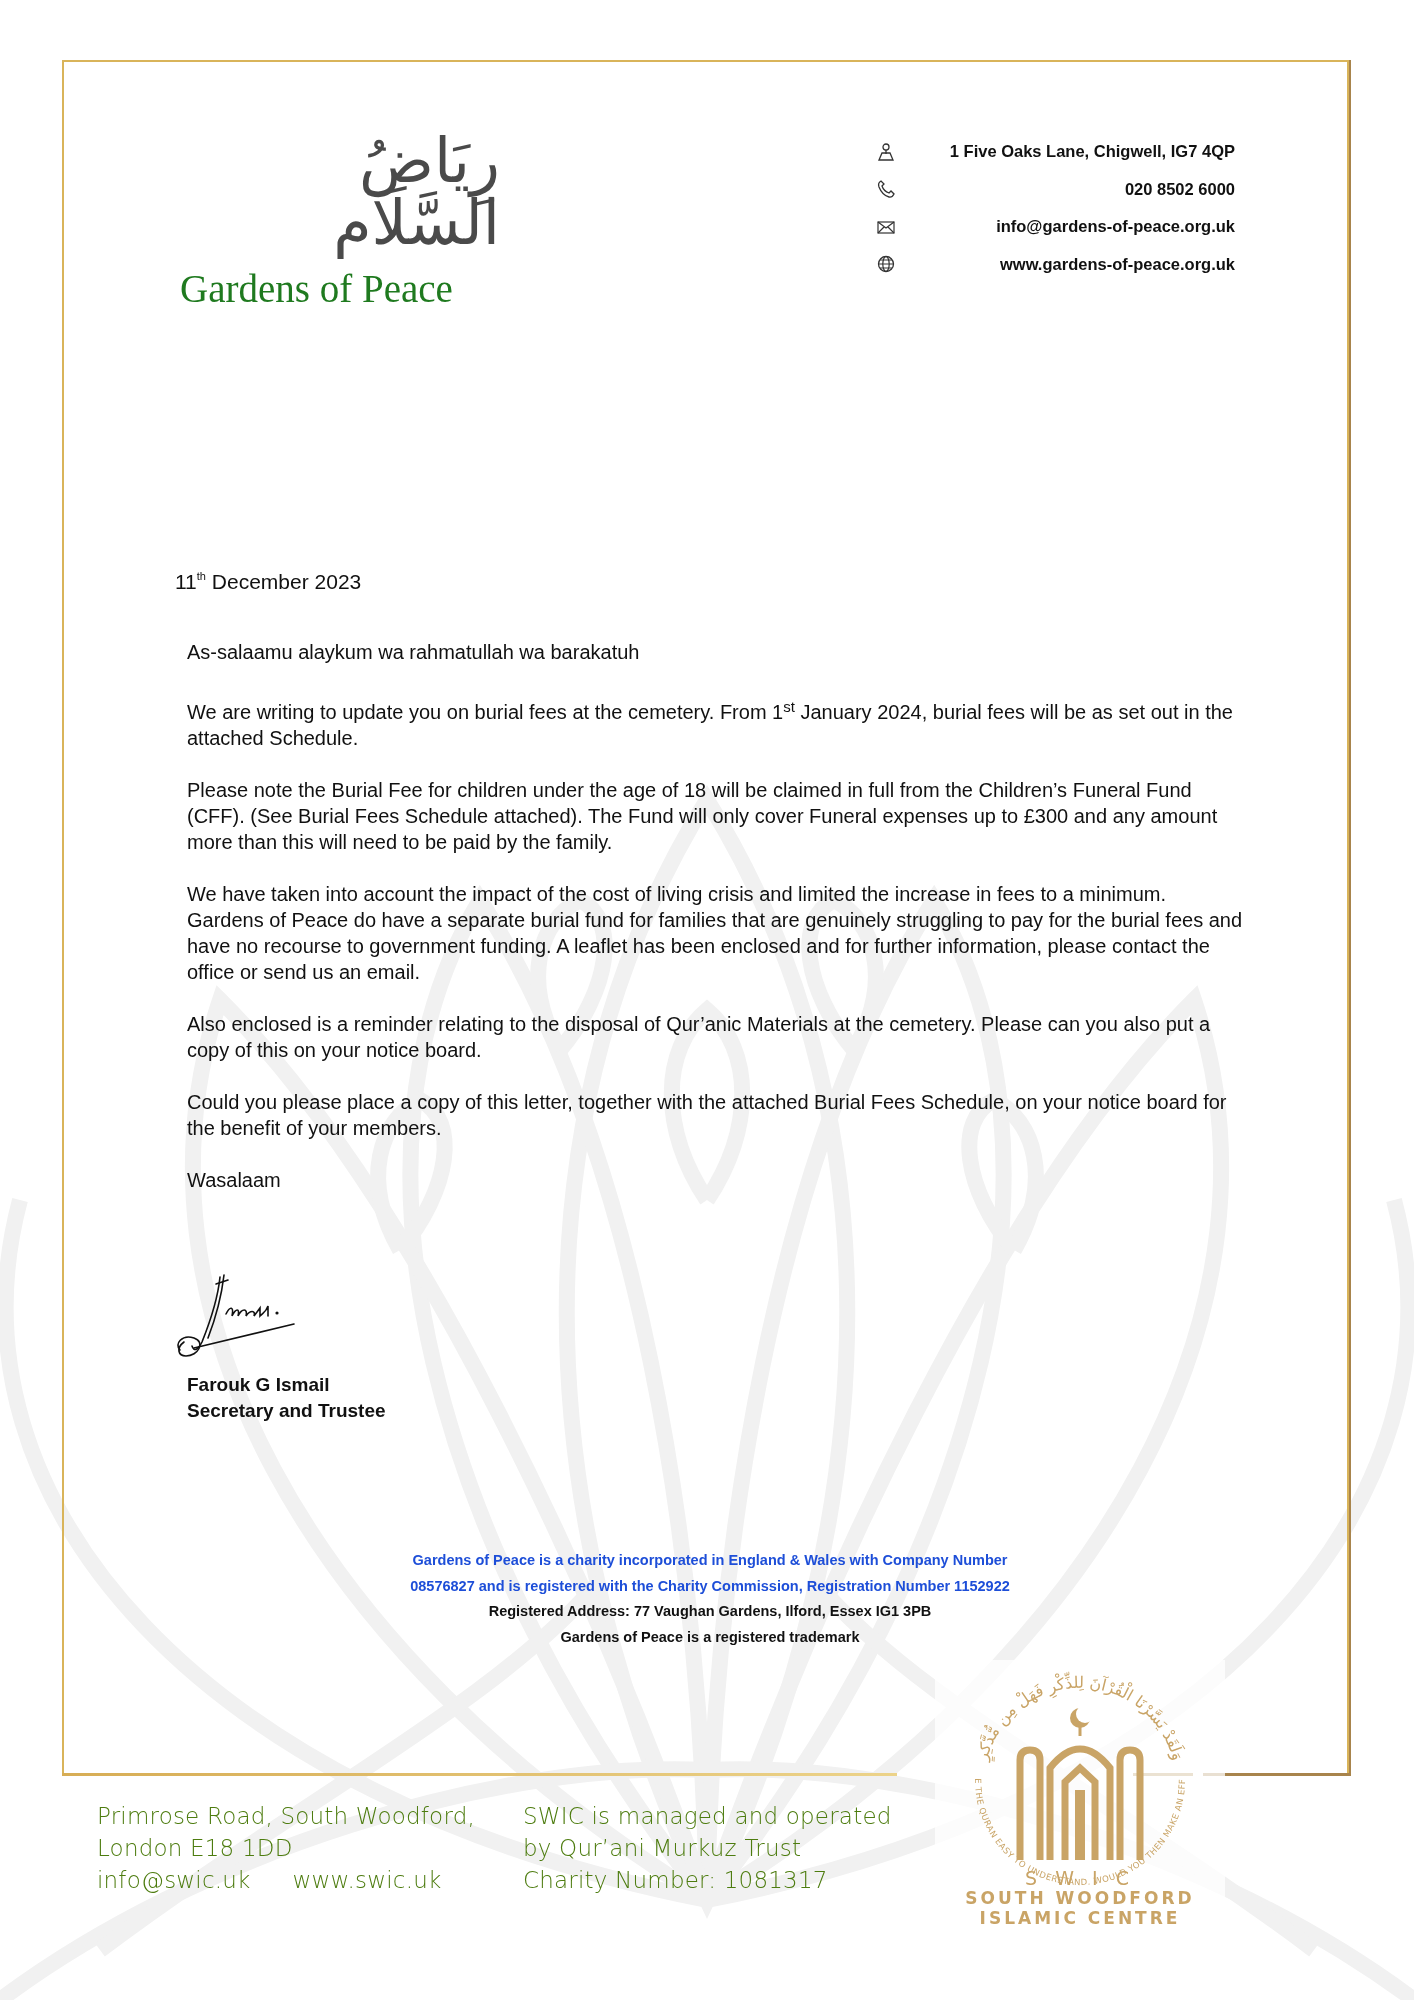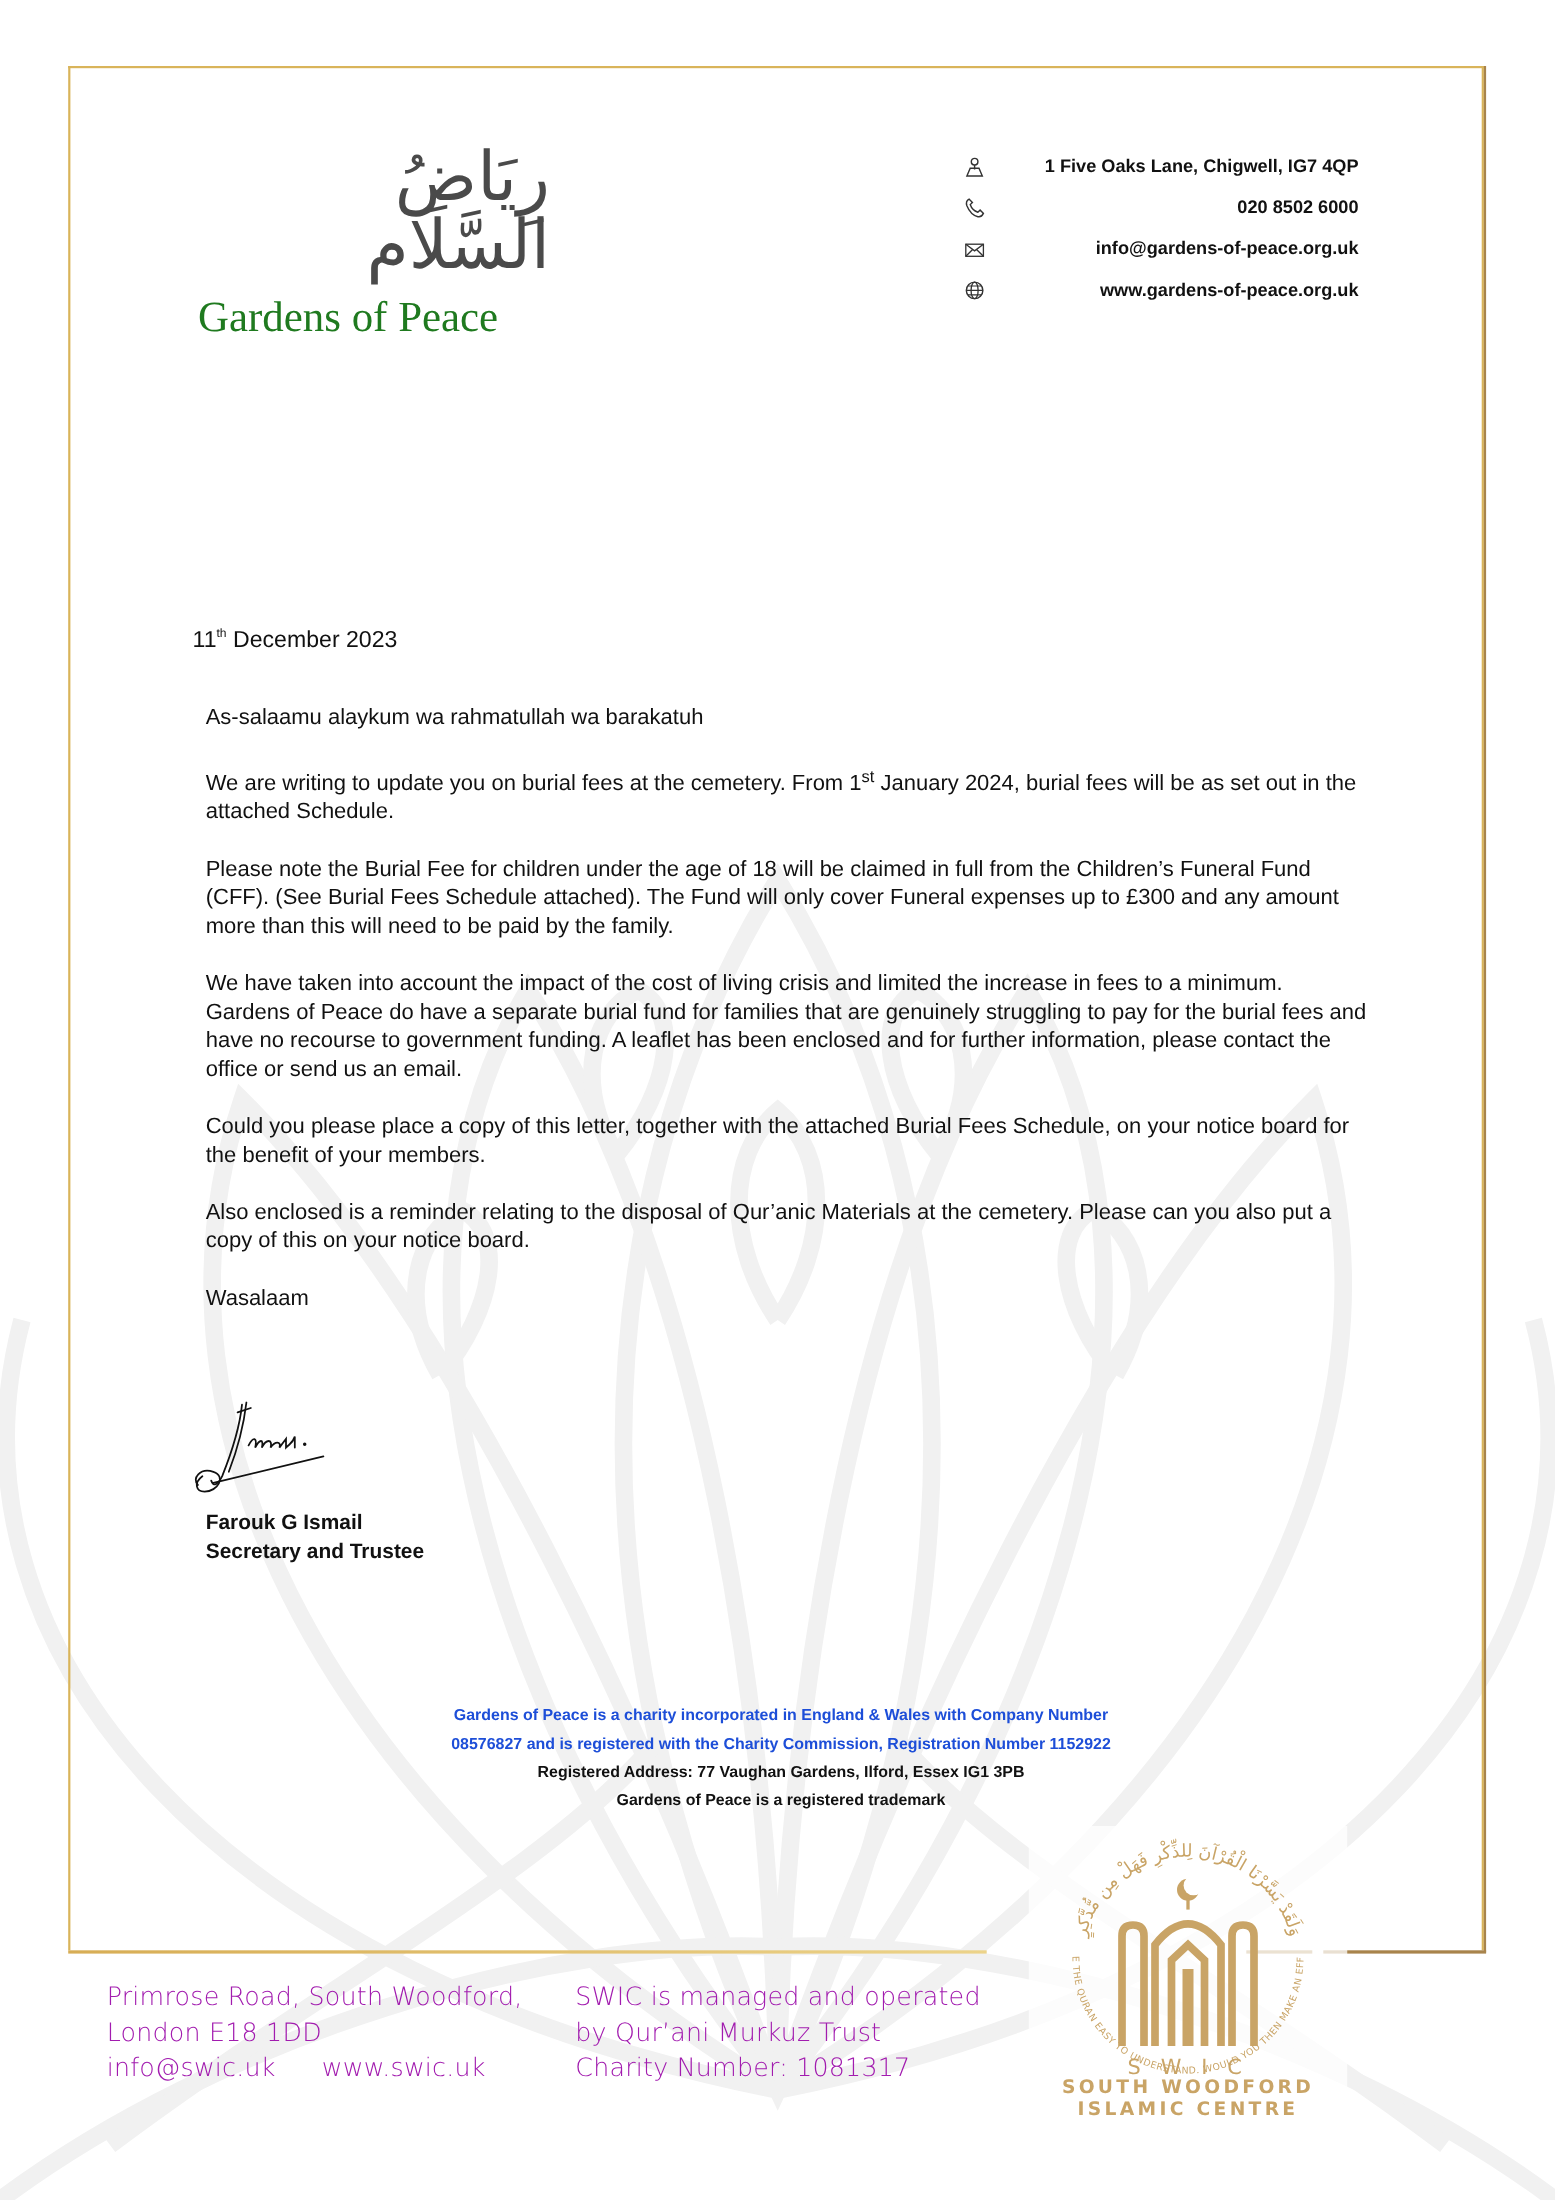--- a/index.html
+++ b/index.html
@@ -41,21 +41,21 @@
   .closing { margin-top: 0; }
   .signature { position: absolute; left: 172px; top: 1272px; width: 130px; height: 90px; }
   .signer { position: absolute; left: 187px; top: 1372px; font-weight: bold; font-size: 19px; line-height: 26px; }
 
   
   .legal { position: absolute; left: 360px; top: 1548px; width: 700px; text-align: center; font-family: "Liberation Sans", sans-serif; font-weight: bold; font-size: 14.5px; line-height: 25.5px; }
   .legal .olive { color: #1d4ed8; }
   .legal .dark { color: #111; }
 
   
-  .swic-col { position: absolute; top: 1800px; font-size: 23px; line-height: 32px; color: #a21caf; font-family: "DejaVu Sans", sans-serif; font-weight: 300; letter-spacing: 0.2px; }
+  .swic-col { position: absolute; top: 1800px; font-size: 23px; line-height: 32px; color: #4d7c0f; font-family: "DejaVu Sans", sans-serif; font-weight: 300; letter-spacing: 0.2px; }
   .swic-col1 { left: 97px; }
   .swic-col2 { left: 523px; }
   .swic-row { white-space: nowrap; }
   .swic-row .gap { display: inline-block; width: 42px; }
   .swic-logo { position: absolute; left: 935px; top: 1660px; width: 290px; height: 280px; }
   .swic-name { position: absolute; left: 940px; top: 1888px; width: 280px; text-align: center; color: #c9a466; font-weight: bold; font-size: 17px; letter-spacing: 3px; line-height: 20px; font-family: "DejaVu Sans", sans-serif; }
 </style>
 </head>
 <body>
 
@@ -131,22 +131,22 @@
     </div>
   </div>
 
   <div class="date"><span>11</span><sup>th</sup><span> December 2023</span></div>
 
   <div class="letter">
     <p class="greet">As-salaamu alaykum wa rahmatullah wa barakatuh</p>
     <p><span>We are writing to update you on burial fees at the cemetery. From 1</span><sup>st</sup><span> January 2024, burial fees will be as set out in the attached Schedule.</span></p>
     <p>Please note the Burial Fee for children under the age of 18 will be claimed in full from the Children’s Funeral Fund (CFF). (See Burial Fees Schedule attached).  The Fund will only cover Funeral expenses up to £300 and any amount more than this will need to be paid by the family.</p>
     <p>We have taken into account the impact of the cost of living crisis and limited the increase in fees to a minimum. Gardens of Peace do have a separate burial fund for families that are genuinely struggling to pay for the burial fees and have no recourse to government funding. A leaflet has been enclosed and for further information, please contact the office or send us an email.</p>
+    <p>Also enclosed is a reminder relating to the disposal of Qur’anic Materials at the cemetery. Please can you also put a copy of this on your notice board.</p>
     <p>Could you please place a copy of this letter, together with the attached Burial Fees Schedule, on your notice board for the benefit of your members.</p>
-    <p>Also enclosed is a reminder relating to the disposal of Qur’anic Materials at the cemetery. Please can you also put a copy of this on your notice board.</p>
     <p class="closing">Wasalaam</p>
   </div>
 
   <svg class="signature" viewBox="0 0 130 90">
     <g fill="none" stroke="#111" stroke-width="1.6" stroke-linecap="round">
       <path d="M48 5 C 46 25, 40 45, 30 70 C 26 78, 22 80, 20 74"></path>
       <path d="M52 3 C 50 20, 46 40, 36 66"></path>
       <path d="M44 12 L 56 8"></path>
       <path d="M8 78 C 2 72, 10 62, 22 66 C 34 70, 26 84, 14 84 C 6 84, 4 76, 12 70"></path>
       <path d="M22 76 L 122 52"></path>

